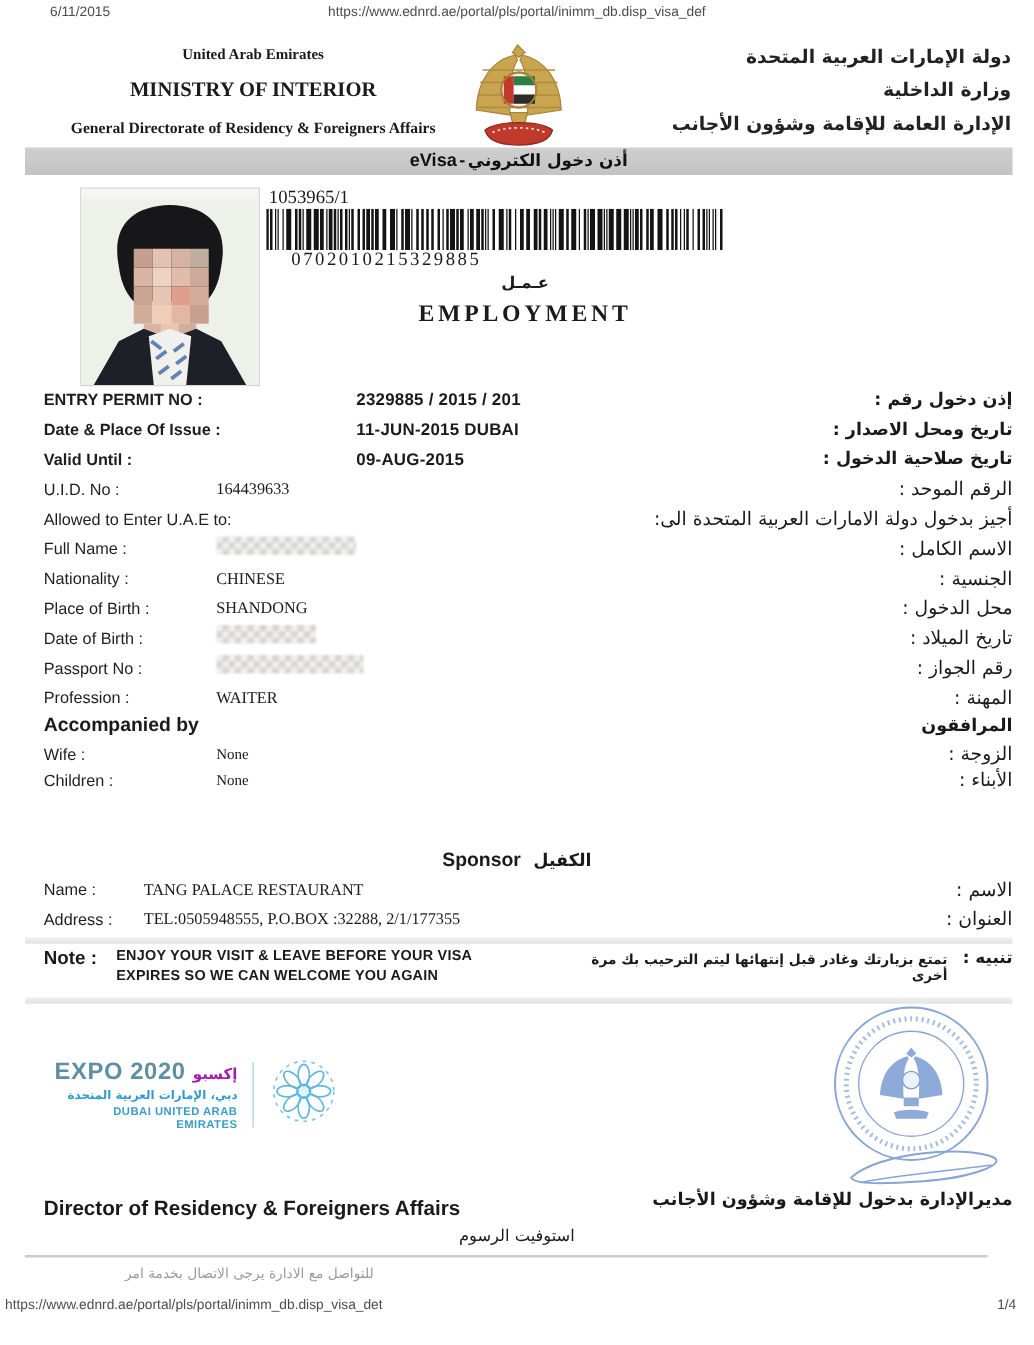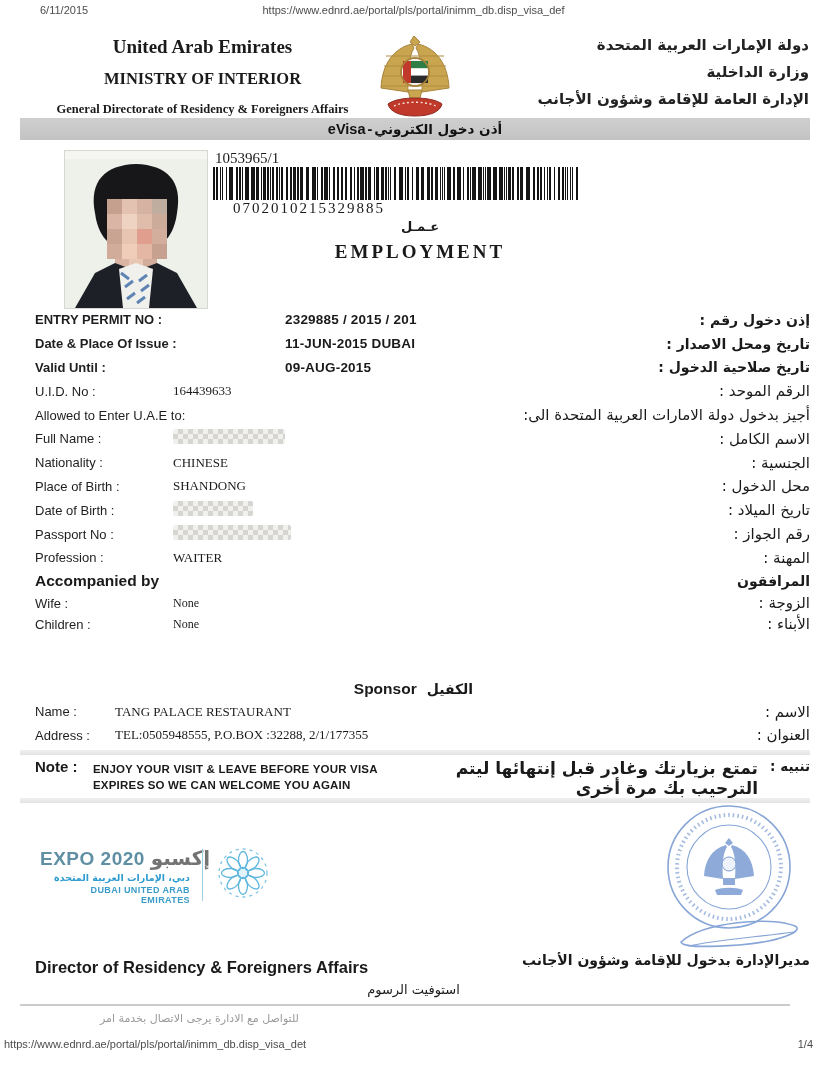--- a/index.html
+++ b/index.html
@@ -12,21 +12,21 @@
 
   
   .print-meta{font-size:11px;color:#4c4c4c;}
   #hdr-date{left:40px;top:4px;}
   #hdr-url{left:0;right:0;top:4px;text-align:center;}
   #ftr-url{left:4px;top:1038px;}
   #ftr-page{right:14px;top:1038px;}
 
   
   .lh-en{left:30px;top:36px;width:345px;text-align:center;}
-  .lh-en .l1{font-family:"Liberation Serif",serif;font-weight:bold;font-size:19px;}
+  .lh-en .l1{font-family:"Liberation Serif",serif;font-weight:bold;font-size:12px;}
   .lh-en .l2{font-family:"Liberation Serif",serif;font-weight:bold;font-size:16.5px;margin-top:11px;}
   .lh-en .l3{font-family:"Liberation Serif",serif;font-weight:bold;font-size:12.5px;margin-top:13px;}
   .lh-ar{right:18px;top:36px;width:300px;text-align:right;}
   .lh-ar div{font-size:15px;font-weight:bold;color:#222;margin-bottom:9px;}
 
   
   #banner{left:20px;top:118px;width:790px;height:22px;
           background:linear-gradient(#cfcfcf,#c3c3c3);
           display:flex;align-items:center;justify-content:center;gap:2px;}
   #banner .lat{font-size:14.5px;font-weight:bold;color:#111;}
@@ -68,28 +68,28 @@
   #sponsor-head .en{font-size:15.5px;font-weight:bold;}
   #sponsor-head .arb{font-size:14px;font-weight:bold;}
   #sponsor-rows{left:35px;top:700px;width:775px;}
   .sp-row{display:grid;grid-template-columns:80px 1fr 260px;align-items:center;height:23.5px;}
 
   
   .scan-rule{left:20px;width:790px;height:5px;background:linear-gradient(#ececec,#dcdcdc);opacity:.8;}
   #note{left:35px;top:758px;width:775px;display:grid;grid-template-columns:58px 330px 1fr 52px;align-items:center;}
   #note .nl{font-size:15px;font-weight:bold;align-self:start;}
   #note .nt{font-size:11.5px;font-weight:bold;line-height:1.35;letter-spacing:.2px;}
-  #note .na{font-size:17px;font-weight:bold;padding-left:18px;}
+  #note .na{font-size:11px;font-weight:bold;padding-left:18px;}
   #note .nlar{font-size:13.5px;font-weight:bold;text-align:right;align-self:start;}
 
   
   #expo{left:40px;top:845px;display:flex;align-items:center;gap:12px;}
   #expo .txt{text-align:right;width:150px;}
   #expo .e1{font-size:19px;font-weight:bold;color:#5f8fa2;letter-spacing:.5px;white-space:nowrap;}
-  #expo .e1 .arb{font-size:20px;color:#737373;}
+  #expo .e1 .arb{font-size:12px;color:#a21caf;}
   #expo .e2{font-size:9.5px;color:#2f9cd0;margin-top:2px;font-weight:bold;}
   #expo .e3{font-size:9px;color:#3a9cc8;font-weight:bold;letter-spacing:.4px;margin-top:2px;}
   #expo .divider{width:1px;height:52px;background:#9fcfe4;}
 
   
   #stamp{left:660px;top:798px;}
   #signature{left:675px;top:912px;}
 
   
   #director-en{left:35px;top:958px;font-size:16.5px;font-weight:bold;}

